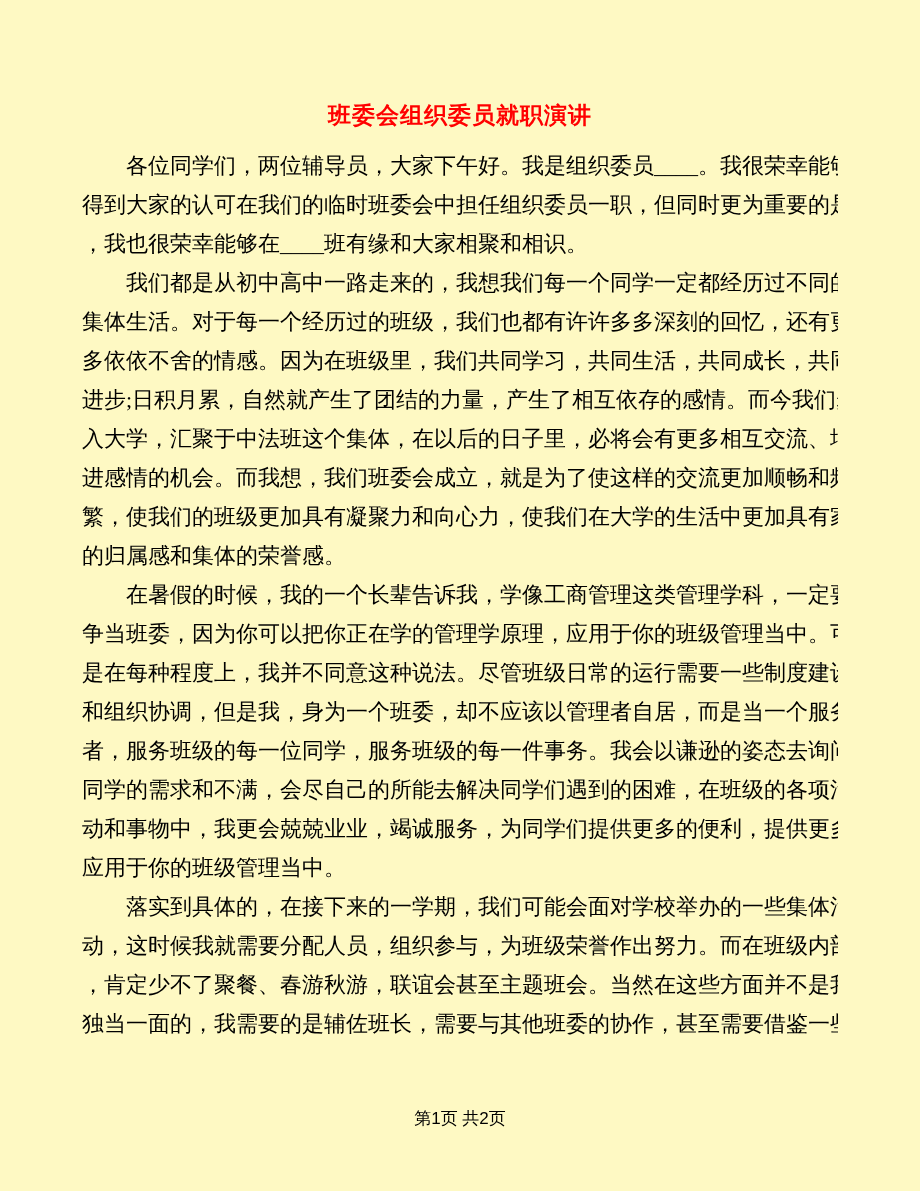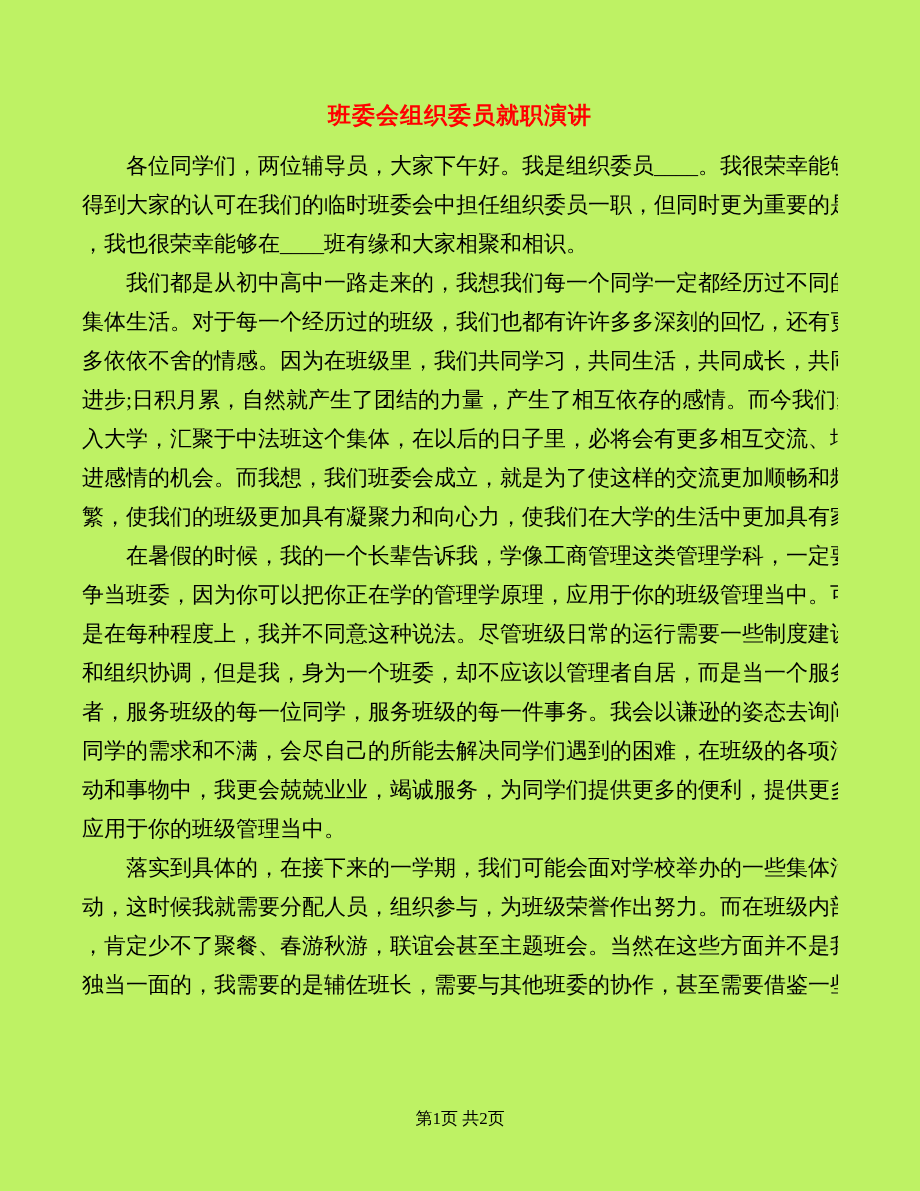--- a/index.html
+++ b/index.html
@@ -50,42 +50,43 @@
   }
   .page-footer {
     position: absolute;
     left: 0;
     right: 0;
     top: 1106px;
     text-align: center;
     font-size: 17px;
     line-height: 26px;
     color: #000000;
-    font-family: Liberation Serif, serif;
+    font-family: Liberation Sans, sans-serif;
   }
 </style>
 </head>
 <body>
 
-<div class="page" style="background: #bef264;">
+<div class="page" style="background: #fef9c3;">
   <h1 class="doc-title" style="color: rgb(255, 0, 0);">班委会组织委员就职演讲</h1>
   <div class="doc-body">
       <div class="para">
         <div class="line first">各位同学们，两位辅导员，大家下午好。我是组织委员____。我很荣幸能够</div>
         <div class="line">得到大家的认可在我们的临时班委会中担任组织委员一职，但同时更为重要的是</div>
         <div class="line lastline">，我也很荣幸能够在____班有缘和大家相聚和相识。</div>
       </div>
       <div class="para">
         <div class="line first">我们都是从初中高中一路走来的，我想我们每一个同学一定都经历过不同的</div>
         <div class="line">集体生活。对于每一个经历过的班级，我们也都有许许多多深刻的回忆，还有更</div>
         <div class="line">多依依不舍的情感。因为在班级里，我们共同学习，共同生活，共同成长，共同</div>
         <div class="line">进步;日积月累，自然就产生了团结的力量，产生了相互依存的感情。而今我们步</div>
         <div class="line">入大学，汇聚于中法班这个集体，在以后的日子里，必将会有更多相互交流、增</div>
         <div class="line">进感情的机会。而我想，我们班委会成立，就是为了使这样的交流更加顺畅和频</div>
         <div class="line">繁，使我们的班级更加具有凝聚力和向心力，使我们在大学的生活中更加具有家</div>
+        <div class="line lastline">的归属感和集体的荣誉感。</div>
       </div>
       <div class="para">
         <div class="line first">在暑假的时候，我的一个长辈告诉我，学像工商管理这类管理学科，一定要</div>
         <div class="line">争当班委，因为你可以把你正在学的管理学原理，应用于你的班级管理当中。可</div>
         <div class="line">是在每种程度上，我并不同意这种说法。尽管班级日常的运行需要一些制度建设</div>
         <div class="line">和组织协调，但是我，身为一个班委，却不应该以管理者自居，而是当一个服务</div>
         <div class="line">者，服务班级的每一位同学，服务班级的每一件事务。我会以谦逊的姿态去询问</div>
         <div class="line">同学的需求和不满，会尽自己的所能去解决同学们遇到的困难，在班级的各项活</div>
         <div class="line">动和事物中，我更会兢兢业业，竭诚服务，为同学们提供更多的便利，提供更多</div>
         <div class="line lastline">应用于你的班级管理当中。</div>

